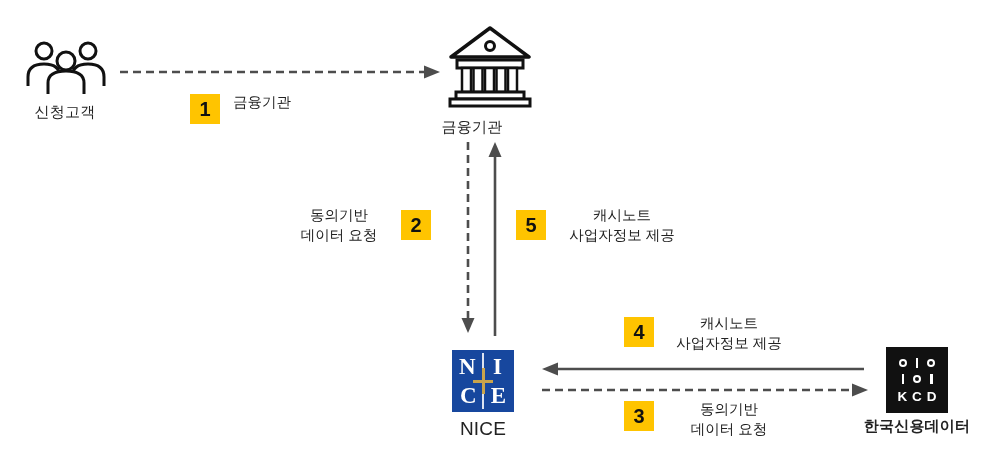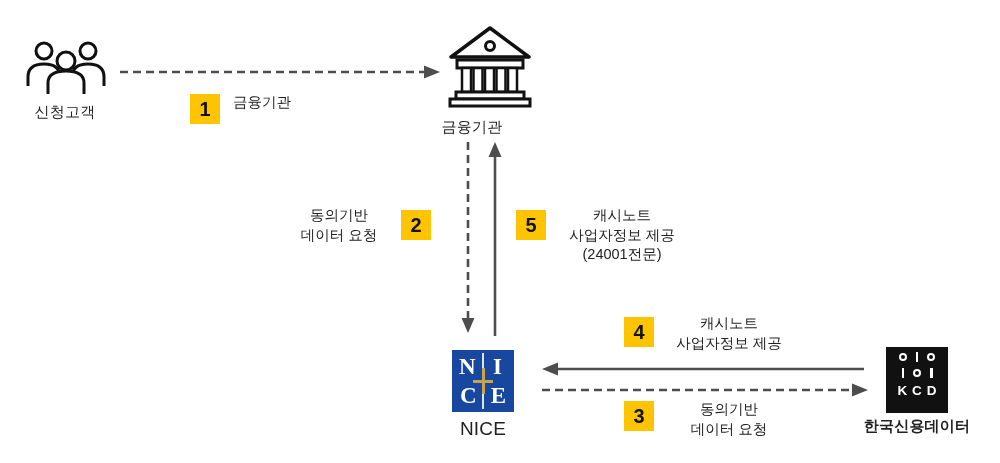--- a/index.html
+++ b/index.html
@@ -42,21 +42,21 @@
     position:absolute;color:#fff;font-family:"Liberation Serif","DejaVu Serif",serif;
     font-size:23px;font-weight:600;line-height:1;
   }
   .nl-n{left:7px;top:5px;}  .nl-i{right:12px;top:5px;}
   .nl-c{left:8px;bottom:5px;} .nl-e{right:8px;bottom:5px;}
   .nice-cross-v{position:absolute;left:29.5px;top:18px;width:3px;height:26px;background:var(--nice-cross,#C9A44C);}
   .nice-cross-h{position:absolute;left:21px;top:29.5px;width:20px;height:3px;background:var(--nice-cross,#C9A44C);}
   
   .kcd-logo{
     position:absolute;left:886px;top:347px;width:62px;height:66px;
-    background:var(--kcd-black,#111);box-sizing:border-box;padding-top:4px;
+    background:var(--kcd-black,#111);box-sizing:border-box;padding-top:10px;
   }
   .kcd-row{display:flex;justify-content:center;align-items:center;gap:9px;height:12px;margin-bottom:4px;}
   .kcd-dot{width:8px;height:8px;border:2px solid #fff;border-radius:50%;box-sizing:border-box;display:inline-block;}
   .kcd-bar{width:2.5px;height:10px;background:#fff;display:inline-block;}
   .kcd-text{
     color:#fff;text-align:center;font-size:13.5px;font-weight:bold;
     letter-spacing:5px;padding-left:5px;margin-top:4px;
   }
 </style>
 </head>
@@ -145,21 +145,20 @@
   <div class="badge" style="left:401px;top:210px;">2</div>
   <div class="flow-text" style="left:286px;top:206px;width:106px;">
     <span>동의기반</span>
     <span>데이터 요청</span>
   </div>
 
   <div class="badge" style="left:516px;top:210px;">5</div>
   <div class="flow-text" style="left:558px;top:206px;width:128px;">
     <span>캐시노트</span>
     <span>사업자정보 제공</span>
-    <span>(24001전문)</span>
   </div>
 
   <div class="badge" style="left:624px;top:317px;">4</div>
   <div class="flow-text" style="left:660px;top:314px;width:138px;">
     <span>캐시노트</span>
     <span>사업자정보 제공</span>
   </div>
 
   <div class="badge" style="left:624px;top:401px;">3</div>
   <div class="flow-text" style="left:660px;top:400px;width:138px;">

